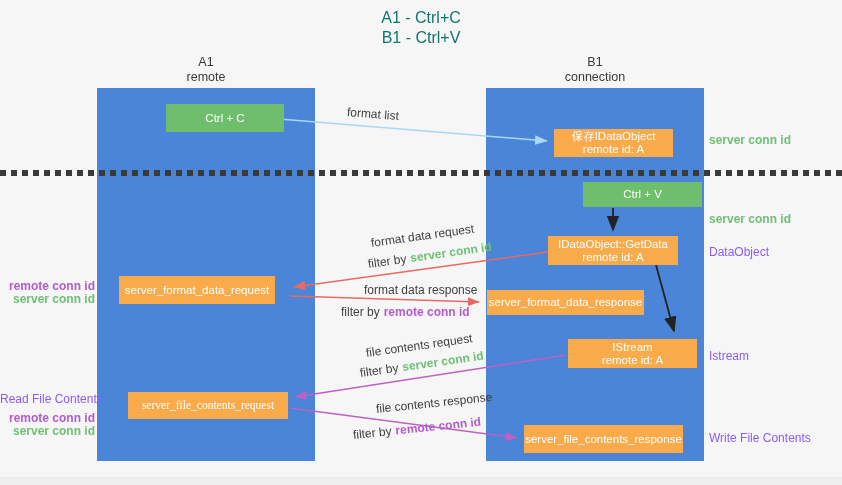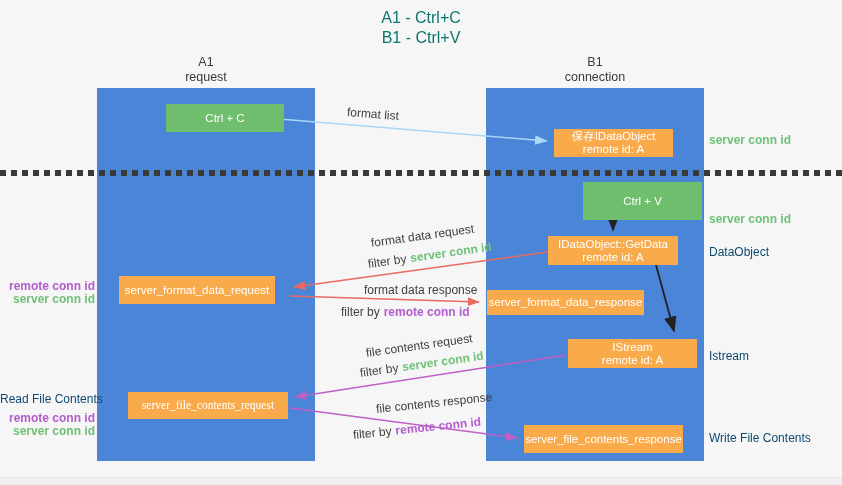--- a/index.html
+++ b/index.html
@@ -27,37 +27,37 @@
   
   #arrows{top:0;left:0;z-index:2;}
   
   .flow-label{font-size:12px;color:#3f3f3f;white-space:nowrap;z-index:4;transform-origin:left center;}
   .flow-label .prefix{display:inline-block;margin-right:4px;}
   .conn-green{color:#6ec175;font-weight:bold;}
   .conn-purple{color:#b35ccd;font-weight:bold;}
   
   .side-left{left:0;width:95px;text-align:right;font-size:12px;white-space:nowrap;z-index:5;}
   .side-right{left:709px;text-align:left;font-size:12px;white-space:nowrap;z-index:5;}
-  .gray-label{color:#0c4a6e;}
+  .gray-label{color:#8b5cf6;}
   
   .bottom-strip{top:477px;left:0;width:842px;height:8px;background:#f0eff0;border-top:1px solid #e9e8e9;z-index:0;}
 </style>
 </head>
 <body>
 
 <div id="canvas">
 
   <div class="abs title">
     <div>A1 - Ctrl+C</div>
     <div>B1 - Ctrl+V</div>
   </div>
 
   <div class="abs col-header" style="left:97px;">
     <div>A1</div>
-    <div>request</div>
+    <div>remote</div>
   </div>
   <div class="abs col-header" style="left:486px;">
     <div>B1</div>
     <div>connection</div>
   </div>
 
   <div class="abs column" style="left:97px;"></div>
   <div class="abs column" style="left:486px;"></div>
 
   <div class="abs dotted"></div>
@@ -88,21 +88,21 @@
 
   <div class="abs node green" style="left:137px;top:104px;width:118px;height:28px;">
     <div>Ctrl + C</div>
   </div>
 
   <div class="abs node orange" style="left:554px;top:129px;width:119px;height:28px;">
     <div>保存IDataObject</div>
     <div>remote id: A</div>
   </div>
 
-  <div class="abs node green" style="left:554px;top:182px;width:119px;height:38px;">
+  <div class="abs node green" style="left:554px;top:182px;width:119px;height:25px;">
     <div>Ctrl + V</div>
   </div>
 
   <div class="abs node orange" style="left:548px;top:236px;width:130px;height:29px;">
     <div>IDataObject::GetData</div>
     <div>remote id: A</div>
   </div>
 
   <div class="abs node orange" style="left:119px;top:276px;width:156px;height:28px;">
     <div>server_format_data_request</div>

